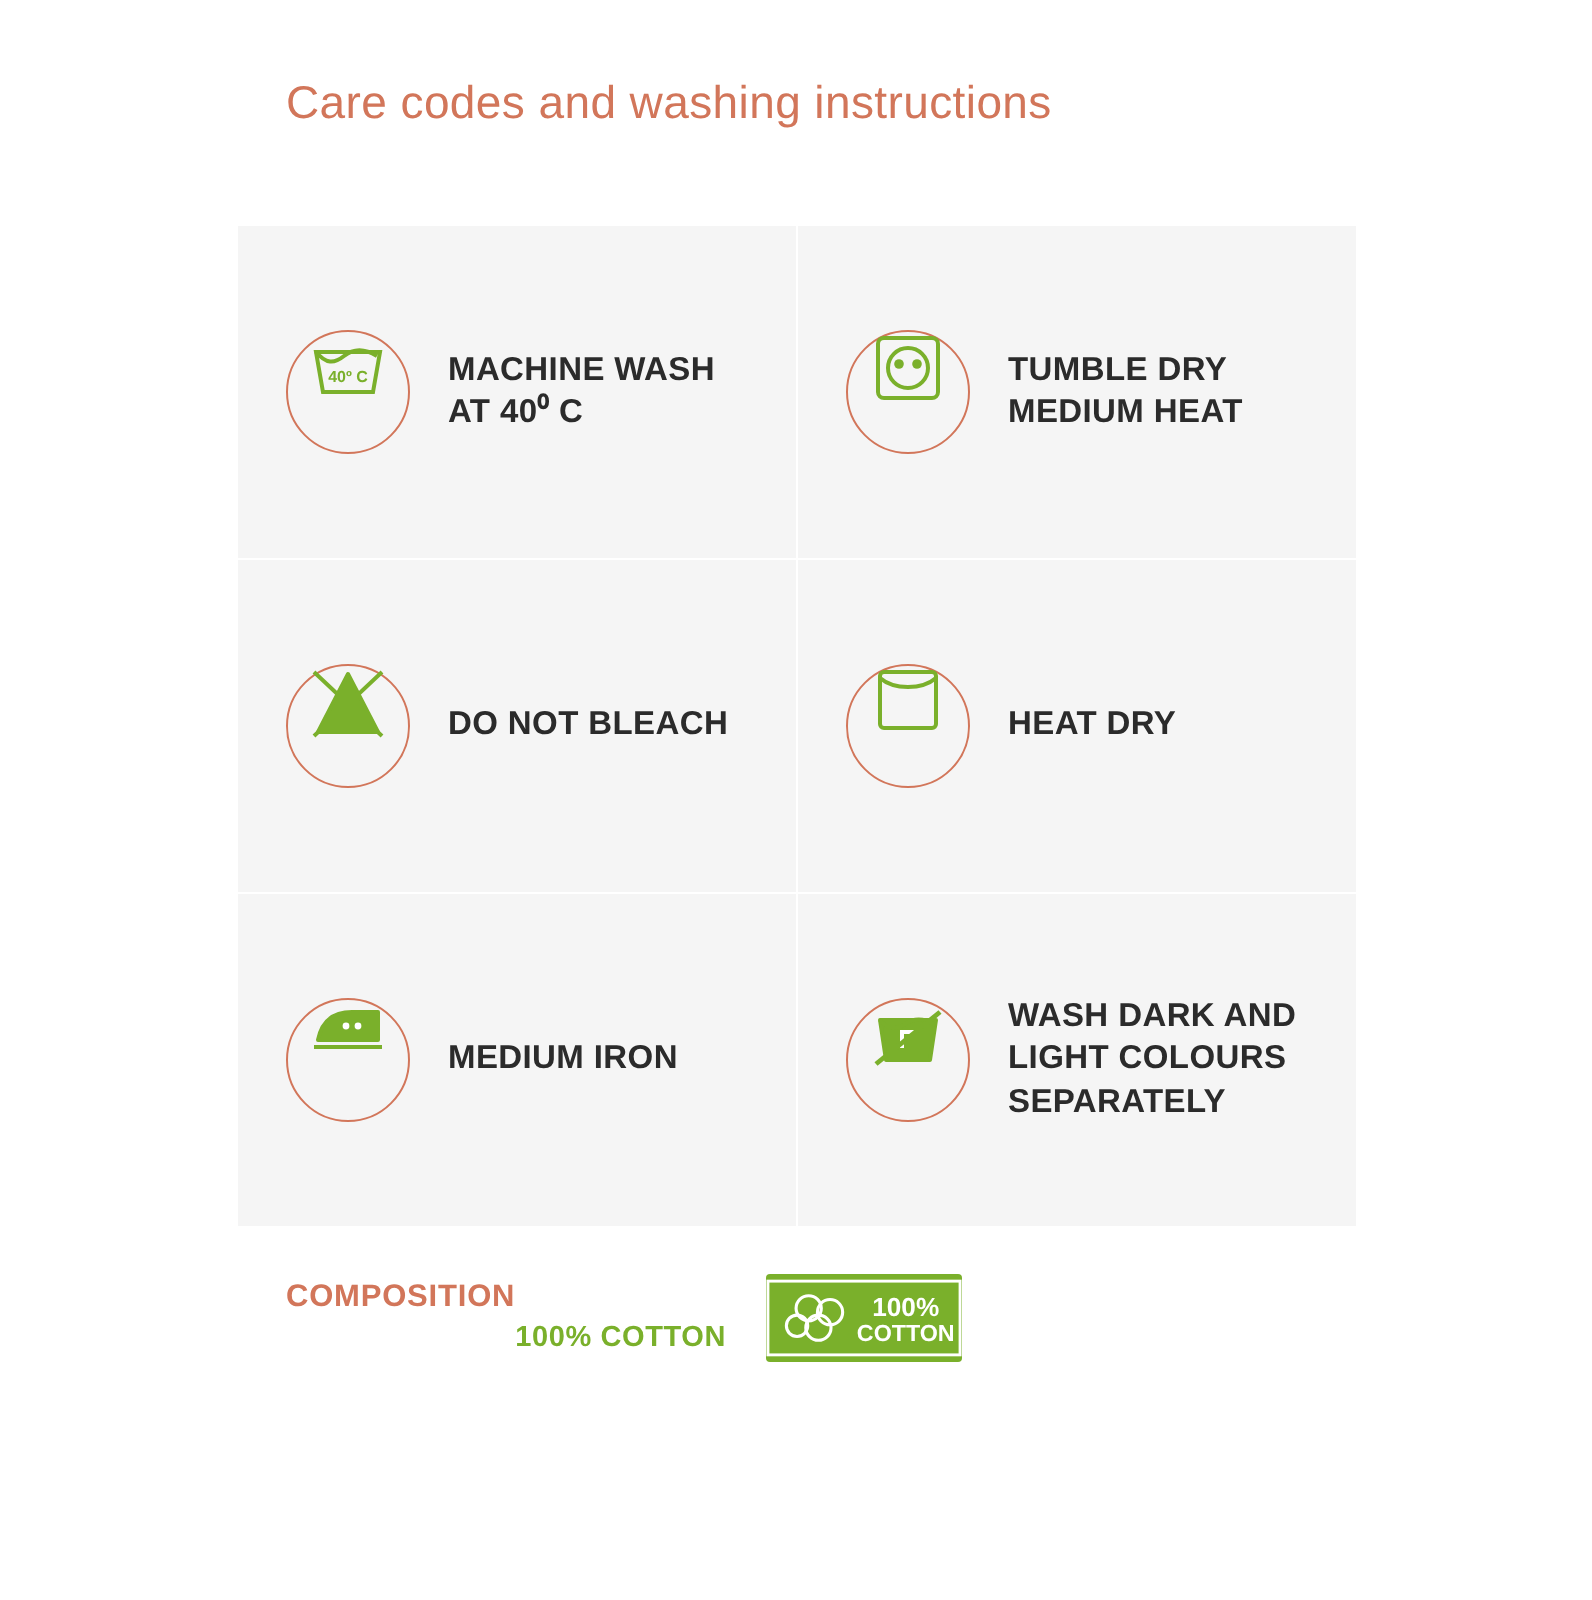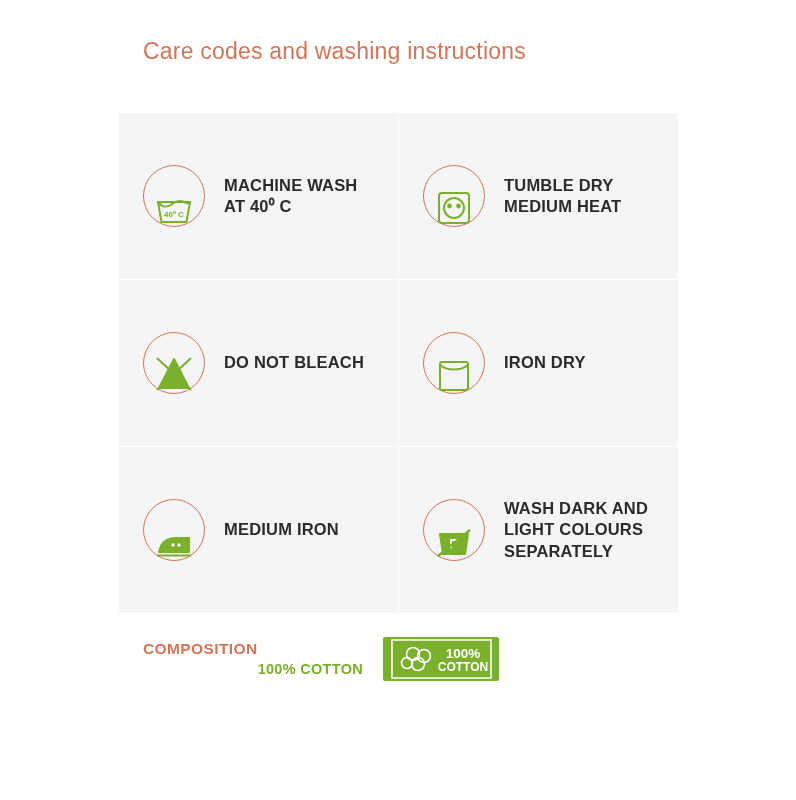--- a/index.html
+++ b/index.html
@@ -48,21 +48,21 @@
     box-sizing: border-box;
     padding-left: 24px;
   }
   .icon-wrap {
     width: 62px;
     height: 62px;
     flex: 0 0 62px;
     border: 1.6px solid #d2765a;
     border-radius: 50%;
     display: flex;
-    align-items: flex-end;
+    align-items: flex-start;
     justify-content: center;
     box-sizing: border-box;
     position: relative;
   }
   .card-label {
     margin-left: 19px;
     font-size: 16.5px;
     font-weight: 700;
     color: #2b2b2b;
     line-height: 1.28;
@@ -91,21 +91,21 @@
   .comp-sub {
     font-size: 14.5px;
     font-weight: 700;
     color: #7ab02b;
     letter-spacing: 0.3px;
     line-height: 1.3;
     margin-top: 21px;
   }
   .cotton-badge {
     margin-left: 20px;
-    width: 116px;
+    width: 98px;
     height: 44px;
     background: #7ab02b;
     border-radius: 2px;
     display: flex;
     align-items: center;
     justify-content: center;
     position: relative;
   }
   .cotton-badge svg { display: block; }
   .icon-wrap svg { display: block; }
@@ -155,21 +155,21 @@
       <div class="card-label">DO NOT BLEACH</div>
     </div>
 
     <div class="card">
       <div class="icon-wrap">
         <svg width="34" height="34" viewBox="0 0 34 34">
           <rect x="3" y="3" width="28" height="28" rx="2" fill="none" stroke="#7ab02b" stroke-width="2"></rect>
           <path d="M3 6 C10 12, 24 12, 31 6" fill="none" stroke="#7ab02b" stroke-width="2"></path>
         </svg>
       </div>
-      <div class="card-label">IRON DRY</div>
+      <div class="card-label">HEAT DRY</div>
     </div>
 
     <div class="card">
       <div class="icon-wrap">
         <svg width="40" height="28" viewBox="0 0 40 28">
           <path d="M5 20 C7 10, 13 6, 22 6 L35 6 L35 20 Z" fill="#7ab02b" stroke="#7ab02b" stroke-width="2" stroke-linejoin="round"></path>
           <line x1="3" y1="23.5" x2="37" y2="23.5" stroke="#7ab02b" stroke-width="2"></line>
           <circle cx="19" cy="13" r="1.7" fill="#ffffff"></circle>
           <circle cx="25" cy="13" r="1.7" fill="#ffffff"></circle>
         </svg>

